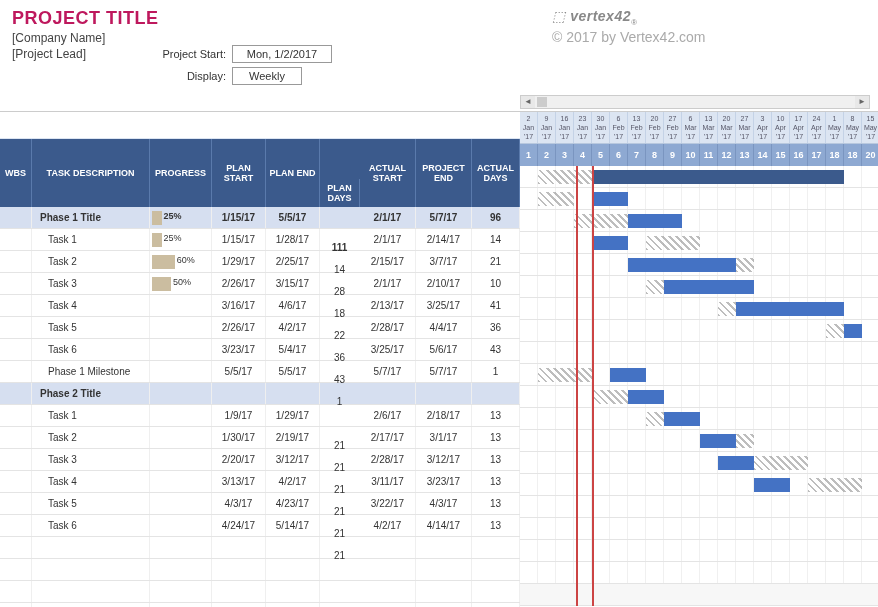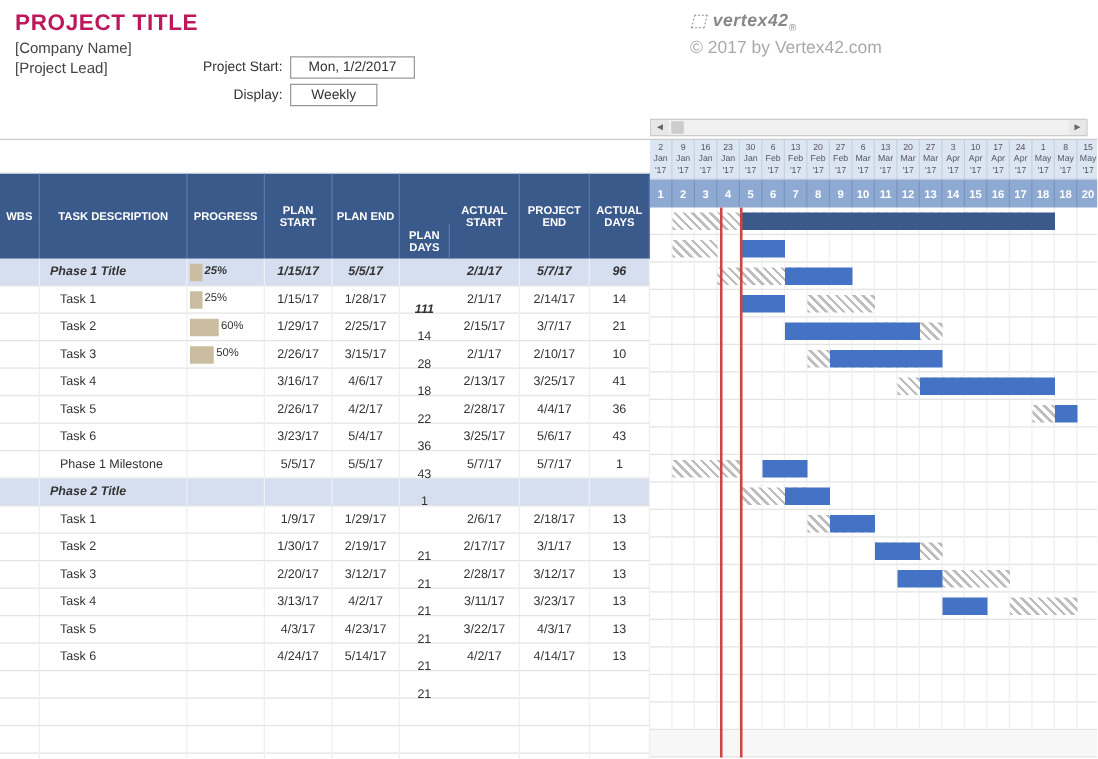--- a/index.html
+++ b/index.html
@@ -51,21 +51,21 @@
   .c-prog { flex: 0 0 62px; }
   .c-ps, .c-pe { flex: 0 0 54px; }
   .c-pd { flex: 0 0 40px; margin-top: 40px; }
   .c-as, .c-ae { flex: 0 0 56px; }
   .c-ad { flex: 0 0 48px; }
   
   
   .row { display: flex; height: 22px; border-bottom: 1px solid #e4e4e4; font-size: 10px; align-items: stretch; }
   .row .cell { border-right: 1px solid #efefef; display: flex; align-items: center; justify-content: center; padding: 0 2px; }
   .row .cell.c-task { justify-content: flex-start; padding-left: 16px; }
-  .row.phase { background: #d6dff0; font-weight: bold; font-style: italic; }
+  .row.phase { background: #d6dff0; font-weight: bold; }
   .row.phase .cell.c-task { padding-left: 8px; }
   
   .prog-wrap { display: flex; align-items: flex-start; width: 100%; }
   .prog-bar { height: 14px; background: #cbbda0; }
   .prog-text { font-size: 9px; padding-left: 2px; }
   
   .row.hint { font-style: italic; font-size: 9px; color: #666; background:#f7f7f7;}
   .row.hint .cell.c-task { padding-left: 8px; font-size:9px;}
   
   

